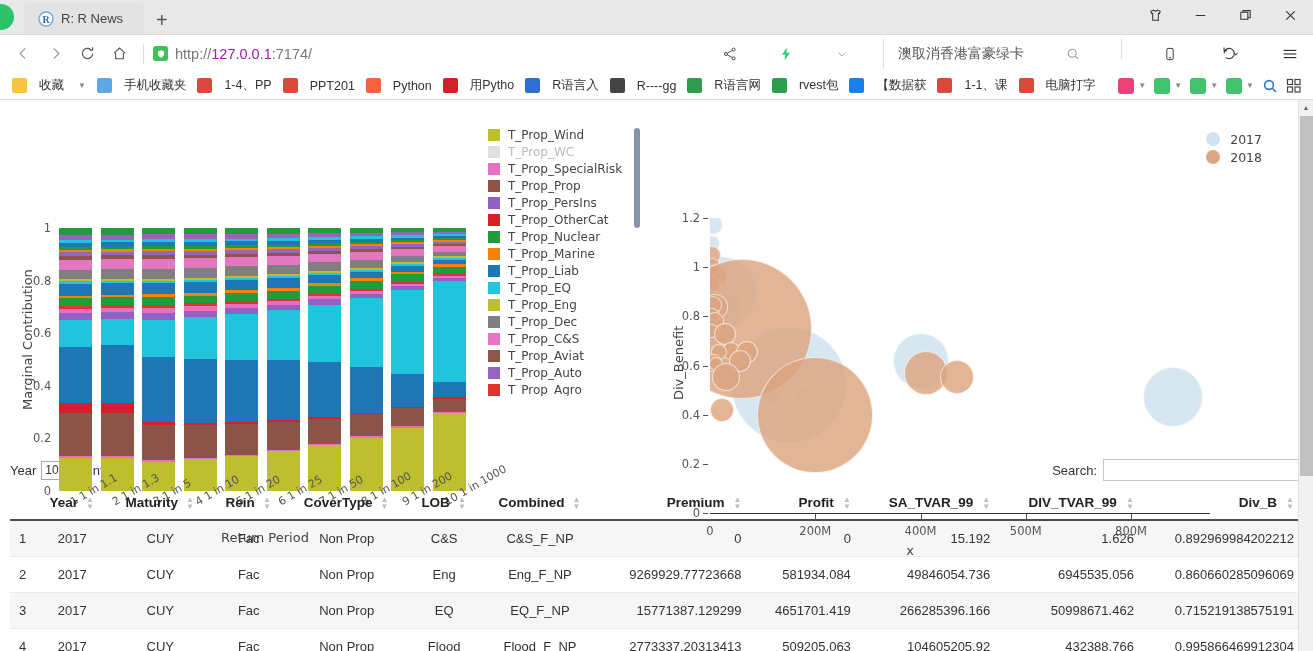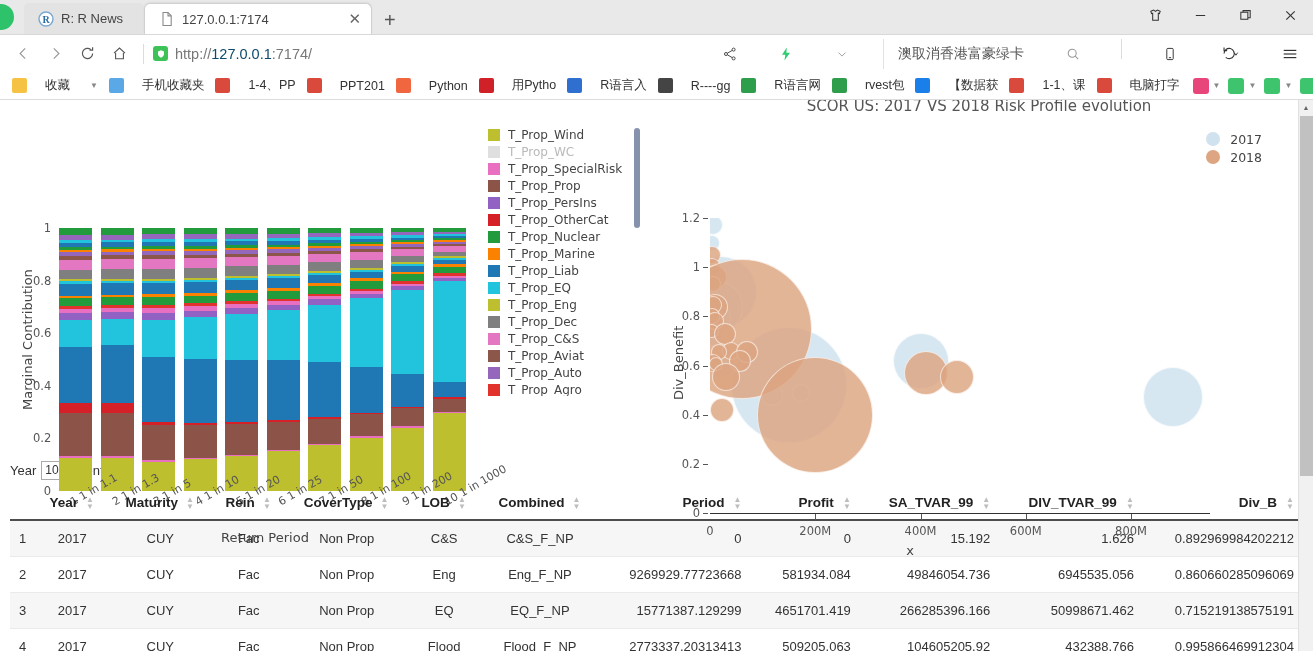--- a/index.html
+++ b/index.html
@@ -51,34 +51,34 @@
     padding: 0 8px; gap: 2px;
   }
   .navbtn { width: 30px; height: 30px; display: flex; align-items: center; justify-content: center;
             color: #9a9a9a; cursor: pointer; }
   .navbtn.dark { color: #555; }
   .vsep { width: 1px; height: 20px; background: #dcdcdc; margin: 0 7px; }
   .urlwrap { display: flex; align-items: center; gap: 7px; flex: 1; min-width: 0; }
   .shield { width: 15px; height: 15px; border-radius: 3px; background: #3cc257;
             display: flex; align-items: center; justify-content: center; flex: none; }
   .urltext { font-size: 14.5px; color: #777; white-space: nowrap; }
-  .urltext b { color: #0c4a6e; font-weight: normal; }
+  .urltext b { color: #a21caf; font-weight: normal; }
   .urlright { display: flex; align-items: flex-start; gap: 26px; }
   .searchbox-chrome {
     display: flex; align-items: center; gap: 34px;
     border-left: 1px solid #e2e2e2; padding-left: 14px;
   }
   .sb-text { font-size: 14px; color: #555; white-space: nowrap; }
 
   .bookmarks {
     height: 28px; background: #ffffff; display: flex; align-items: center;
     padding: 0 8px; gap: 3px; border-bottom: 1px solid #dcdcdc;
     font-size: 12.5px; color: #333;
   }
-  .bm { display: flex; align-items: center; gap: 18px; padding: 2px 4px; white-space: nowrap; cursor: pointer; }
+  .bm { display: flex; align-items: center; gap: 12px; padding: 2px 4px; white-space: nowrap; cursor: pointer; }
   .bm-ico { width: 15px; height: 15px; flex: none; display: inline-block; border-radius: 2px; }
   .caret { font-size: 8px; color: #888; margin-left: 2px; }
   .bmspacer { flex: 1; }
   .bmright { display: flex; align-items: center; gap: 2px; }
   .bmr-item { display: flex; align-items: center; gap: 2px; padding: 0 3px; cursor: pointer; }
 
   
   .content {
     position: relative;
     height: 551px;
@@ -191,30 +191,20 @@
     <div class="tab inactive">
       <span class="tab-favicon">
         <svg viewBox="0 0 16 16" width="16" height="16">
           <circle cx="8" cy="8" r="7" fill="#fff" stroke="#7aa8d0" stroke-width="1.4"></circle>
           <text x="8" y="12" font-size="10" text-anchor="middle" fill="#2b6ca3" font-family="Liberation Serif, serif" font-weight="bold">R</text>
         </svg>
       </span>
       <span class="tab-title">R: R News</span>
     </div>
 
-    <div class="tab active" style="min-width:228px;">
-      <span class="tab-favicon">
-        <svg viewBox="0 0 16 16" width="16" height="16">
-          <path d="M4 1.5h5l3.2 3.2V14.5H4z" fill="#fff" stroke="#8a8a8a" stroke-width="1.1"></path>
-          <path d="M9 1.5v3.4h3.2" fill="none" stroke="#8a8a8a" stroke-width="1.1"></path>
-        </svg>
-      </span>
-      <span class="tab-title">127.0.0.1:7174</span>
-      <span class="tab-close">✕</span>
-    </div>
 
     <div class="newtab">+</div>
 
     <div class="wincontrols">
       <div class="wc">
         <svg viewBox="0 0 16 16" width="15" height="15">
           <path d="M3 3.5 L6 2.2 L8 3.6 L10 2.2 L13 3.5 L12.2 6 L11 5.5 V13 H5 V5.5 L3.8 6 Z" fill="none" stroke="#333" stroke-width="1.1"></path>
         </svg>
       </div>
       <div class="wc">
@@ -773,21 +763,20 @@
                   <span class="leg-sw" style="background: rgb(225, 50, 44);"></span>
                   <span>T_Prop_Agro</span>
                 </div>
               </div>
             </div>
         </div>
         <div class="leg-scroll"></div>
       </div>
 
       <div class="chartbox chart-right">
-        <div class="chart-title right-t">SCOR US: 2017 VS 2018 Risk Profile evolution</div>
         <div class="axis-label-y" style="left:11px; top:300px;">Div_Benefit</div>
         <div class="axis-label-x" style="left:230px; top:443px; width:40px;">x</div>
 
         <div class="plotarea" id="bub-plot" style="left:50px; top:118px; width:500px; height:295px; overflow:hidden;">
             <div class="bub" style="width: 20px; height: 20px; left: -7.36842px; top: -2.625px; background: rgb(207, 226, 238); opacity: 0.82; border: 1.5px solid rgba(255, 255, 255, 0.75);"></div>
             <div class="bub" style="width: 16px; height: 16px; left: -5.89474px; top: 16.5833px; background: rgb(207, 226, 238); opacity: 0.82; border: 1.5px solid rgba(255, 255, 255, 0.75);"></div>
             <div class="bub" style="width: 72px; height: 72px; left: -25.4737px; top: 37.75px; background: rgb(207, 226, 238); opacity: 0.82; border: 1.5px solid rgba(255, 255, 255, 0.75);"></div>
             <div class="bub" style="width: 52px; height: 52px; left: -18.6316px; top: 62.5px; background: rgb(207, 226, 238); opacity: 0.82; border: 1.5px solid rgba(255, 255, 255, 0.75);"></div>
             <div class="bub" style="width: 32px; height: 32px; left: -11.2632px; top: 84.7917px; background: rgb(207, 226, 238); opacity: 0.82; border: 1.5px solid rgba(255, 255, 255, 0.75);"></div>
             <div class="bub" style="width: 20px; height: 20px; left: -6.84211px; top: 108px; background: rgb(207, 226, 238); opacity: 0.82; border: 1.5px solid rgba(255, 255, 255, 0.75);"></div>
@@ -836,21 +825,21 @@
             <div style="position: absolute; left: 43px; width: 5px; height: 1px; background: rgb(85, 85, 85); top: 167.167px;"></div>
             <div class="tick-text" style="left: 10px; top: 111px; width: 30px; text-align: right;">1.2</div>
             <div style="position: absolute; left: 43px; width: 5px; height: 1px; background: rgb(85, 85, 85); top: 118px;"></div>
           </div>
         <div id="bub-xticks">
             <div class="tick-text" style="left: 25px; top: 424px; width: 50px; text-align: center;">0</div>
             <div class="tick-text" style="left: 130.263px; top: 424px; width: 50px; text-align: center;">200M</div>
             <div style="position: absolute; top: 414px; height: 6px; width: 1px; background: rgb(85, 85, 85); left: 155.263px;"></div>
             <div class="tick-text" style="left: 235.526px; top: 424px; width: 50px; text-align: center;">400M</div>
             <div style="position: absolute; top: 414px; height: 6px; width: 1px; background: rgb(85, 85, 85); left: 260.526px;"></div>
-            <div class="tick-text" style="left: 340.789px; top: 424px; width: 50px; text-align: center;">600M</div>
+            <div class="tick-text" style="left: 340.789px; top: 424px; width: 50px; text-align: center;">500M</div>
             <div style="position: absolute; top: 414px; height: 6px; width: 1px; background: rgb(85, 85, 85); left: 365.789px;"></div>
             <div class="tick-text" style="left: 446.053px; top: 424px; width: 50px; text-align: center;">800M</div>
             <div style="position: absolute; top: 414px; height: 6px; width: 1px; background: rgb(85, 85, 85); left: 471.053px;"></div>
           </div>
 
         <div class="legend-right">
           <div id="bub-legend">
               <div class="legr-row">
                 <span class="legr-dot" style="background: rgb(207, 226, 238);"></span>
                 <span>2017</span>
@@ -867,33 +856,37 @@
     <div class="dt">
       <div class="dt-top">
         <div class="dt-len">
           <span>Year</span>
           <span class="dt-select">
             <span>10</span>
             <span class="tri">▼</span>
           </span>
           <span>entries</span>
         </div>
+        <div class="dt-filter">
+          <span>Search:</span>
+          <input class="dt-input" type="text" placeholder="" style="">
+        </div>
       </div>
 
       <table class="dtt">
         <thead>
           <tr id="dt-head-row">
               <th class="idx"><span></span></th>
               <th class="ctr"><span>Year</span><span class="sortarrows">▲<br>▼</span></th>
               <th class="ctr"><span>Maturity</span><span class="sortarrows">▲<br>▼</span></th>
               <th class="ctr"><span>Rein</span><span class="sortarrows">▲<br>▼</span></th>
               <th class="ctr"><span>CoverType</span><span class="sortarrows">▲<br>▼</span></th>
               <th class="ctr"><span>LOB</span><span class="sortarrows">▲<br>▼</span></th>
               <th class="ctr"><span>Combined</span><span class="sortarrows">▲<br>▼</span></th>
-              <th class="num"><span>Period</span><span class="sortarrows">▲<br>▼</span></th>
+              <th class="num"><span>Premium</span><span class="sortarrows">▲<br>▼</span></th>
               <th class="num"><span>Profit</span><span class="sortarrows">▲<br>▼</span></th>
               <th class="num"><span>SA_TVAR_99</span><span class="sortarrows">▲<br>▼</span></th>
               <th class="num"><span>DIV_TVAR_99</span><span class="sortarrows">▲<br>▼</span></th>
               <th class="num"><span>Div_B</span><span class="sortarrows">▲<br>▼</span></th>
             </tr>
         </thead>
         <tbody id="dt-body">
             <tr class="odd">
               <td class="idx">1</td>
               <td class="ctr">2017</td>

